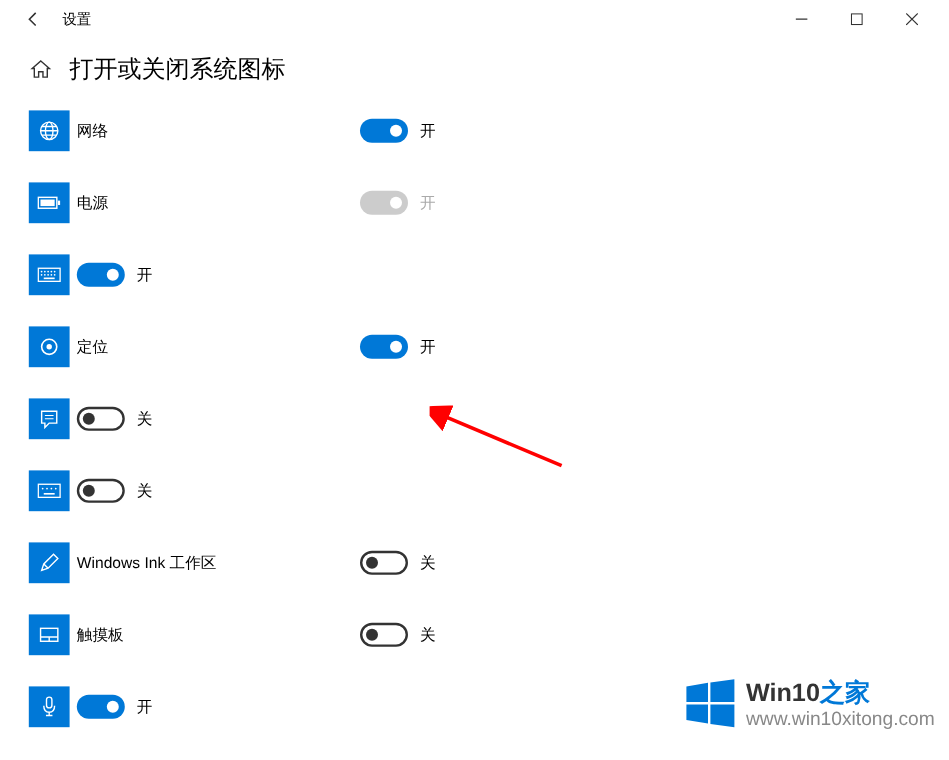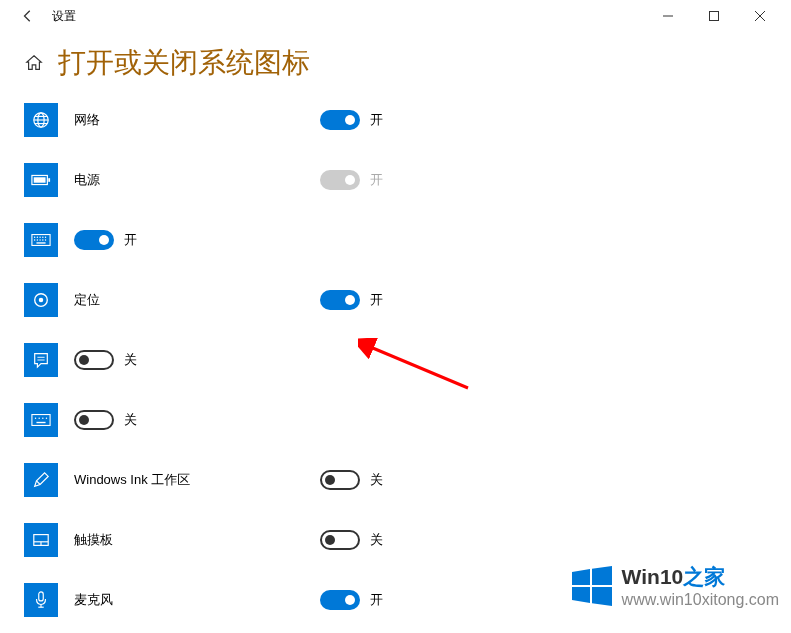--- a/index.html
+++ b/index.html
@@ -48,32 +48,32 @@
     }
     .home-btn {
       width: 20px;
       height: 20px;
       display: flex;
       align-items: center;
       justify-content: center;
       cursor: pointer;
     }
     .page-title {
-      font-size: 28px;
+      font-size: 20px;
       font-weight: 400;
-      color: #a16207;
+      color: #000000;
     }
     .settings-list {
       padding: 0 24px;
     }
     .setting-row {
       display: flex;
       align-items: center;
       height: 60px;
-      gap: 16px;
+      gap: 6px;
     }
     .icon-tile {
       width: 34px;
       height: 34px;
       background: #0078d7;
       display: flex;
       align-items: center;
       justify-content: center;
       flex-shrink: 0;
     }
@@ -338,21 +338,20 @@
 
   <div class="setting-row">
     <div class="icon-tile">
       <svg width="14" height="18" viewBox="0 0 14 20">
           <rect x="4.5" y="1" width="5" height="10" rx="2.5" fill="none" stroke="#fff" stroke-width="1.3"></rect>
           <path d="M2 9 Q2 15 7 15 Q12 15 12 9" fill="none" stroke="#fff" stroke-width="1.3"></path>
           <line x1="7" y1="15" x2="7" y2="18" stroke="#fff" stroke-width="1.3"></line>
           <line x1="4" y1="18" x2="10" y2="18" stroke="#fff" stroke-width="1.3"></line>
         </svg>
     </div>
-    <div class="setting-label">麦克风</div>
     <div class="toggle-wrap">
       <div class="toggle on">
           <div class="knob"></div>
         </div>
       <span class="toggle-label">开</span>
     </div>
   </div>
 
 </div>
 

